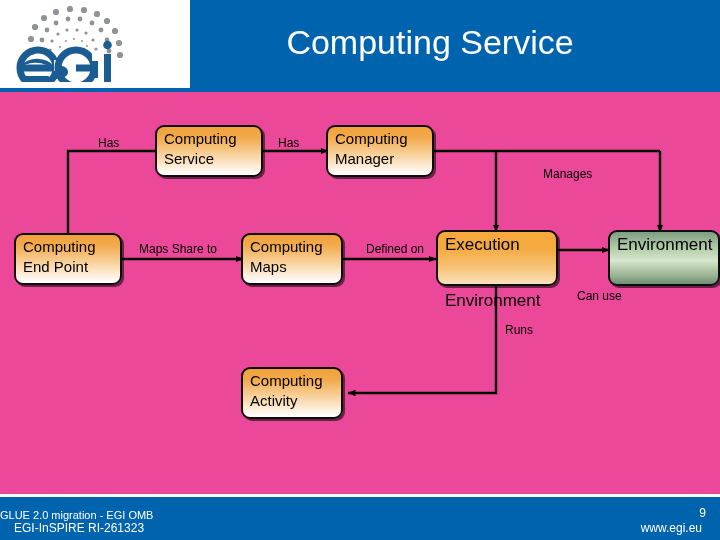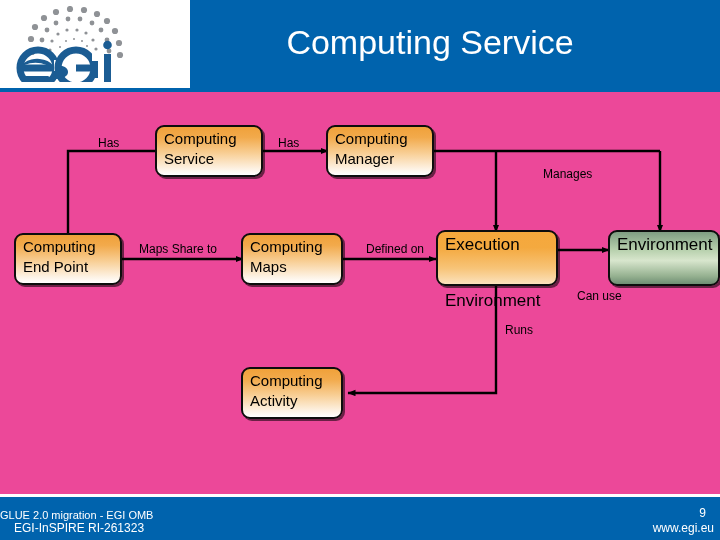--- a/index.html
+++ b/index.html
@@ -166,21 +166,21 @@
     position: absolute;
     right: 14px;
     top: 506px;
     font-size: 12px;
     line-height: 15px;
     color: #ffffff;
     text-align: right;
   }
   .footer-url {
     position: absolute;
-    right: 6px;
+    right: 18px;
     top: 521px;
     font-size: 12px;
     line-height: 15px;
     color: #ffffff;
     text-align: left;
     white-space: nowrap;
   }
 </style>
 </head>
 <body>

